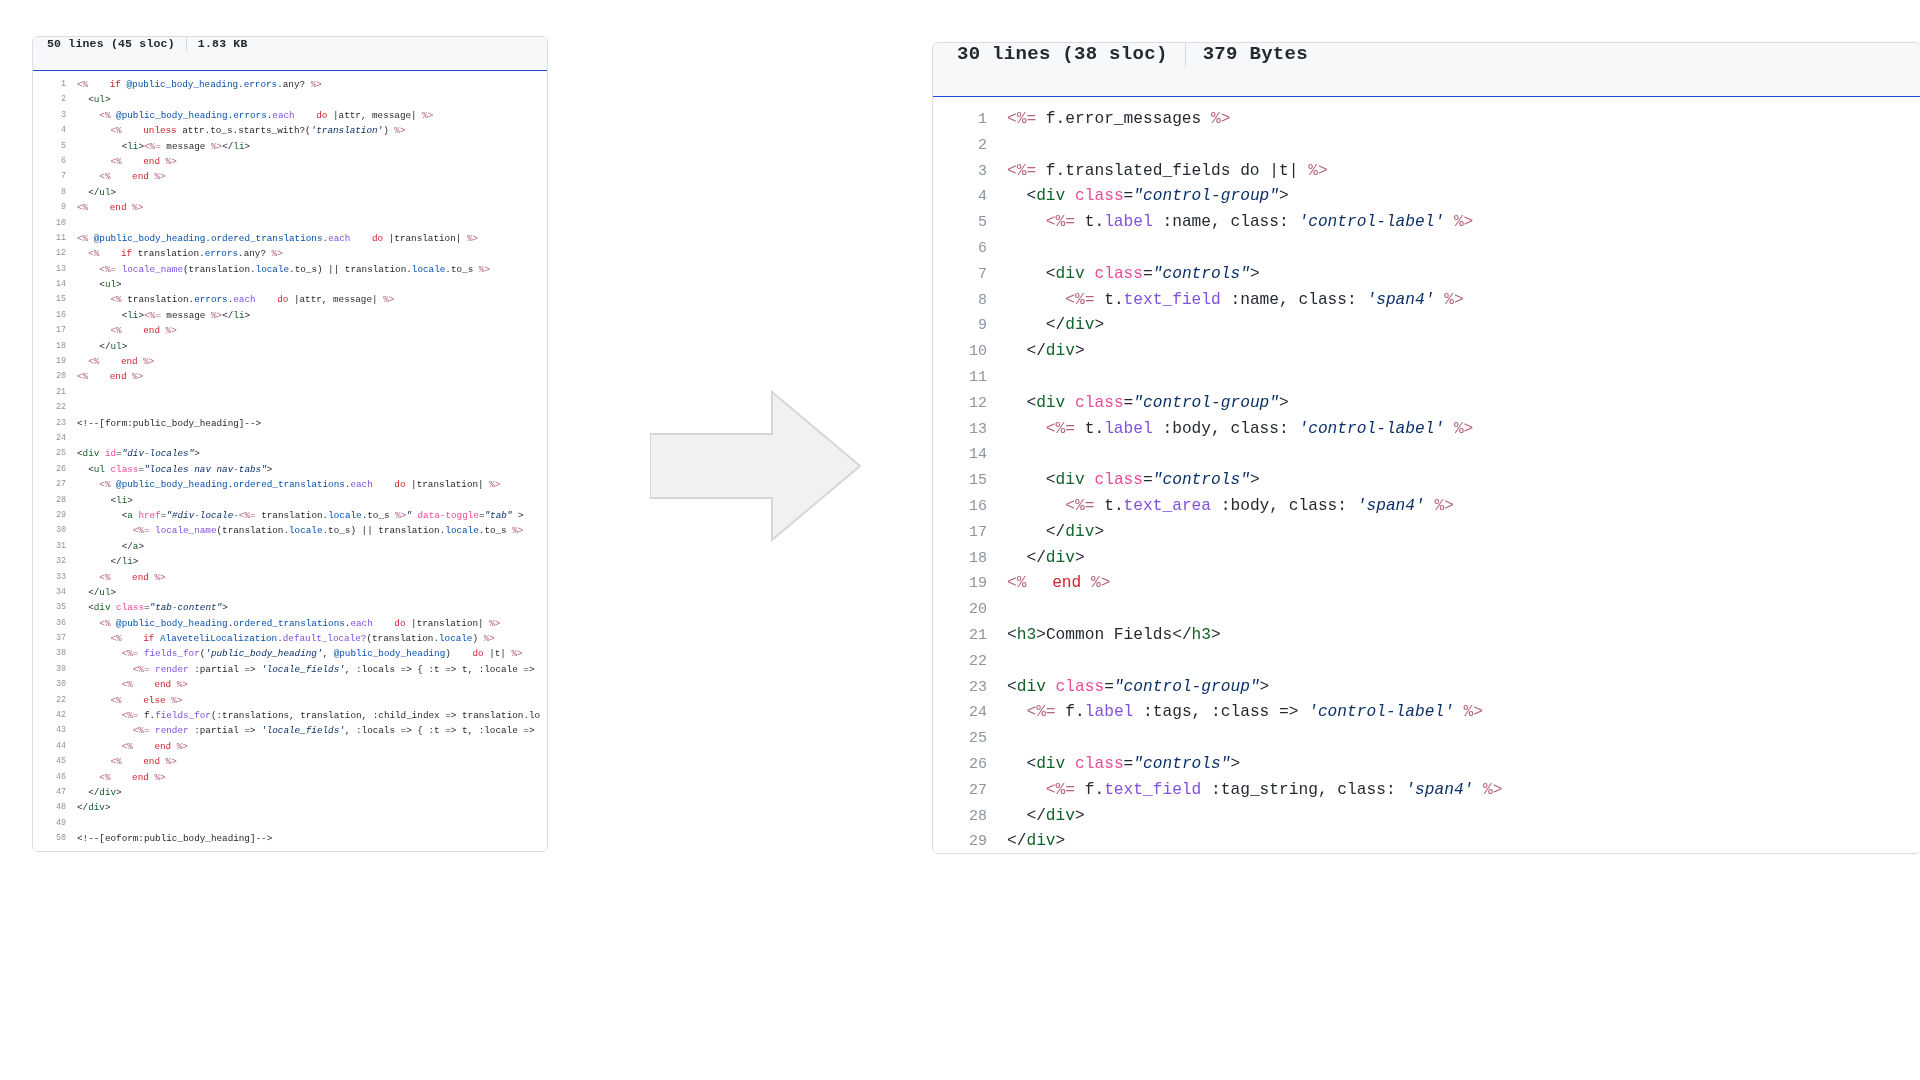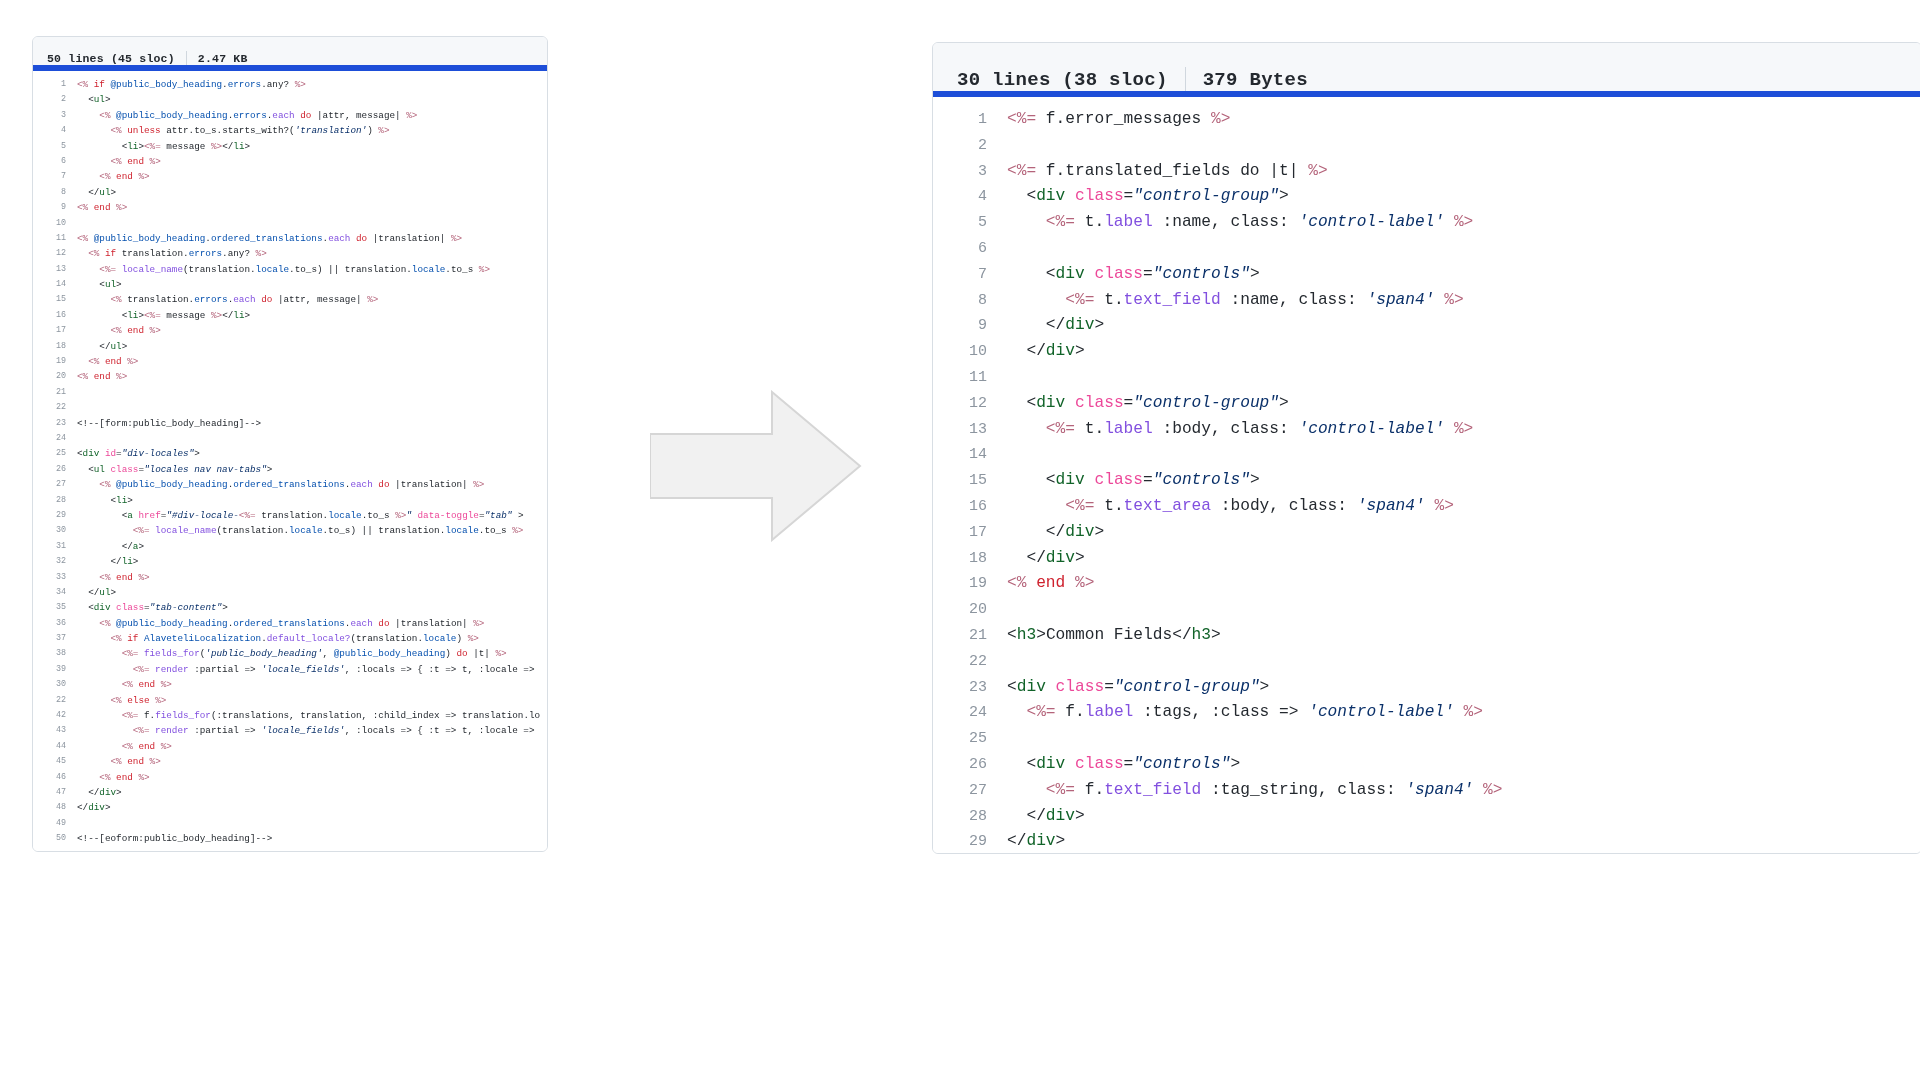--- a/index.html
+++ b/index.html
@@ -24,23 +24,23 @@
     position: absolute;
     background: #ffffff;
     border: 1px solid #d8dee4;
     border-radius: 6px;
     box-sizing: border-box;
     overflow: hidden;
   }
 
   .panel-header {
     display: flex;
-    align-items: flex-end;
+    align-items: flex-start;
     background: #f6f8fa;
-    border-bottom: 6px solid #1d4ed8;
+    border-bottom: 1px solid #1d4ed8;
     box-sizing: border-box;
   }
 
   .panel-header .meta {
     color: #24292f;
     font-family: "Liberation Mono", "DejaVu Sans Mono", monospace;
     white-space: nowrap;
   }
 
   .hdr-sep {
@@ -73,21 +73,21 @@
   .lc {
     flex: 1 1 auto;
     white-space: pre;
     overflow: hidden;
     color: #24292f;
   }
 
   
   .t-plain  { color: #24292f; }
   .t-erb    { color: #b4637a; }   
-  .t-kw     { color: #cf222e; }   
+  .t-kw     { color: #cf222e; margin-left: 16px; }   
   .t-meth   { color: #8250df; }   
   .t-var    { color: #0550ae; }   
   .t-str    { color: #0a3069; font-style: italic; }   
   .t-tag    { color: #116329; }   
   .t-attr   { color: #ec4899; }   
   .t-punc   { color: #24292f; }
 
   
   #left-panel {
     left: 32px;
@@ -127,21 +127,21 @@
 </style>
 </head>
 <body>
 
 <div class="stage">
 
   <div class="code-panel" id="left-panel">
     <div class="panel-header">
       <span class="meta">50 lines (45 sloc)</span>
       <span class="hdr-sep"></span>
-      <span class="meta">2.47 KB</span>
+      <span class="meta">1.83 KB</span>
     </div>
     <div class="code-body" id="left-code-body">
         <div class="code-line"><span class="ln">1</span><span class="lc"><span class="t-erb">&lt;% </span><span class="t-kw">if </span><span class="t-var">@public_body_heading</span><span class="t-punc">.</span><span class="t-var">errors</span><span class="t-punc">.</span><span class="t-plain">any? </span><span class="t-erb">%&gt;</span></span></div>
         <div class="code-line"><span class="ln">2</span><span class="lc"><span class="t-punc">  &lt;</span><span class="t-tag">ul</span><span class="t-punc">&gt;</span></span></div>
         <div class="code-line"><span class="ln">3</span><span class="lc"><span class="t-erb">    &lt;% </span><span class="t-var">@public_body_heading</span><span class="t-punc">.</span><span class="t-var">errors</span><span class="t-punc">.</span><span class="t-meth">each </span><span class="t-kw">do </span><span class="t-plain">|attr, message| </span><span class="t-erb">%&gt;</span></span></div>
         <div class="code-line"><span class="ln">4</span><span class="lc"><span class="t-erb">      &lt;% </span><span class="t-kw">unless </span><span class="t-plain">attr</span><span class="t-punc">.</span><span class="t-plain">to_s</span><span class="t-punc">.</span><span class="t-plain">starts_with?(</span><span class="t-str">'translation'</span><span class="t-plain">) </span><span class="t-erb">%&gt;</span></span></div>
         <div class="code-line"><span class="ln">5</span><span class="lc"><span class="t-punc">        &lt;</span><span class="t-tag">li</span><span class="t-punc">&gt;</span><span class="t-erb">&lt;%= </span><span class="t-plain">message </span><span class="t-erb">%&gt;</span><span class="t-punc">&lt;/</span><span class="t-tag">li</span><span class="t-punc">&gt;</span></span></div>
         <div class="code-line"><span class="ln">6</span><span class="lc"><span class="t-erb">      &lt;% </span><span class="t-kw">end </span><span class="t-erb">%&gt;</span></span></div>
         <div class="code-line"><span class="ln">7</span><span class="lc"><span class="t-erb">    &lt;% </span><span class="t-kw">end </span><span class="t-erb">%&gt;</span></span></div>
         <div class="code-line"><span class="ln">8</span><span class="lc"><span class="t-punc">  &lt;/</span><span class="t-tag">ul</span><span class="t-punc">&gt;</span></span></div>

